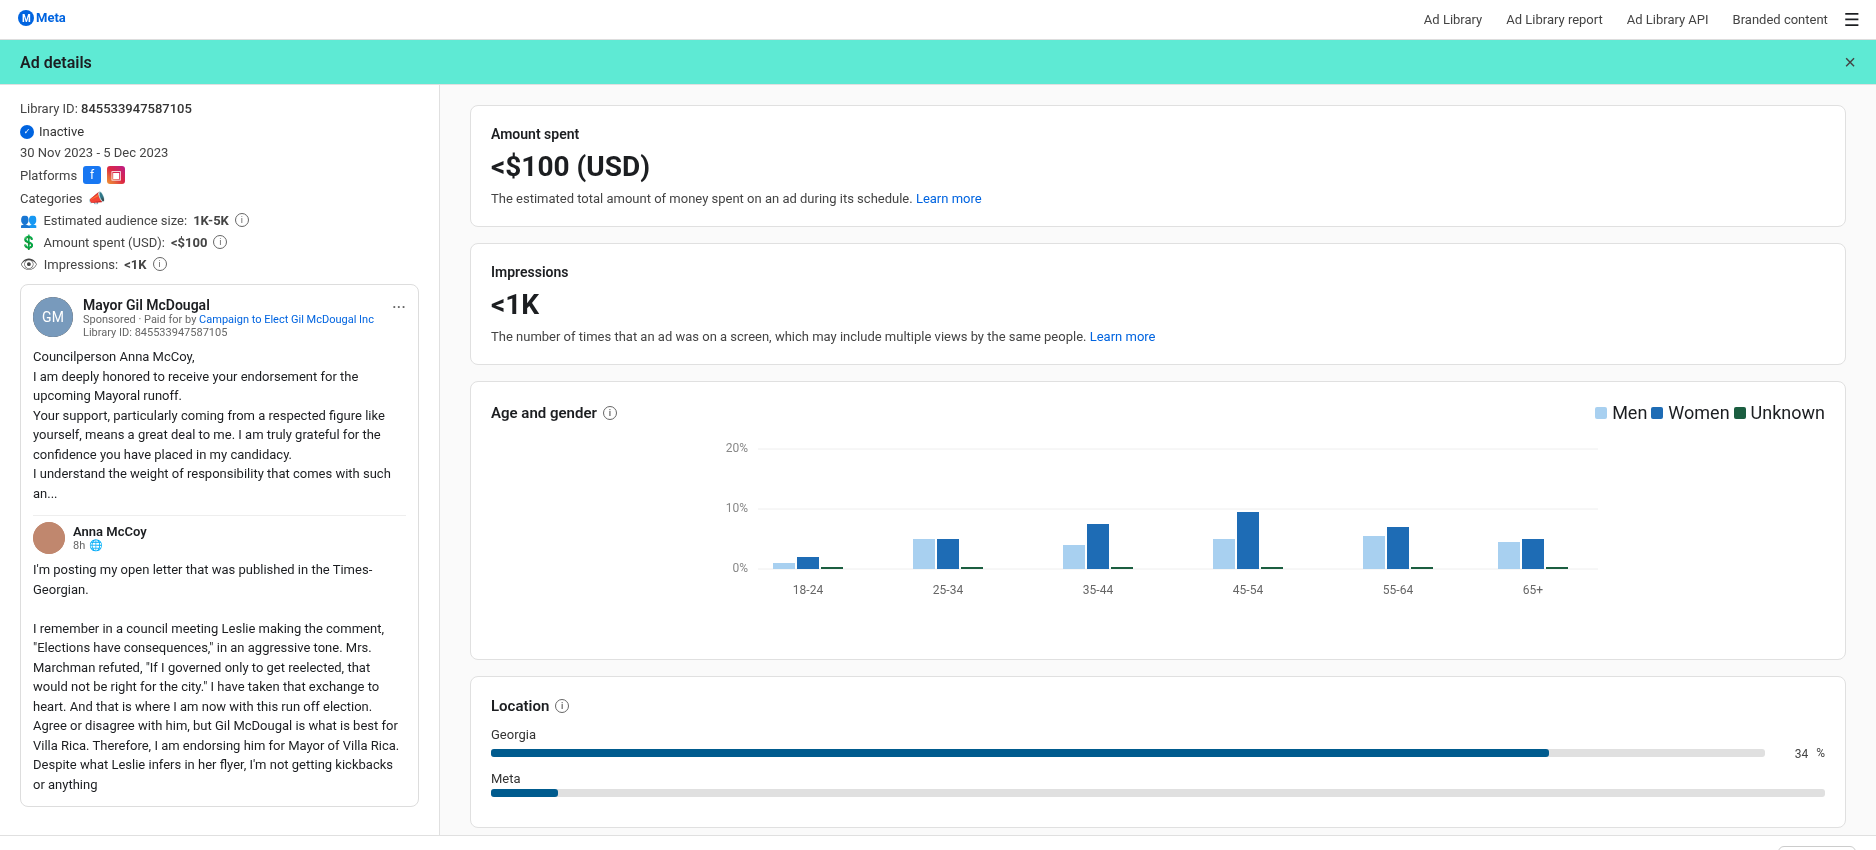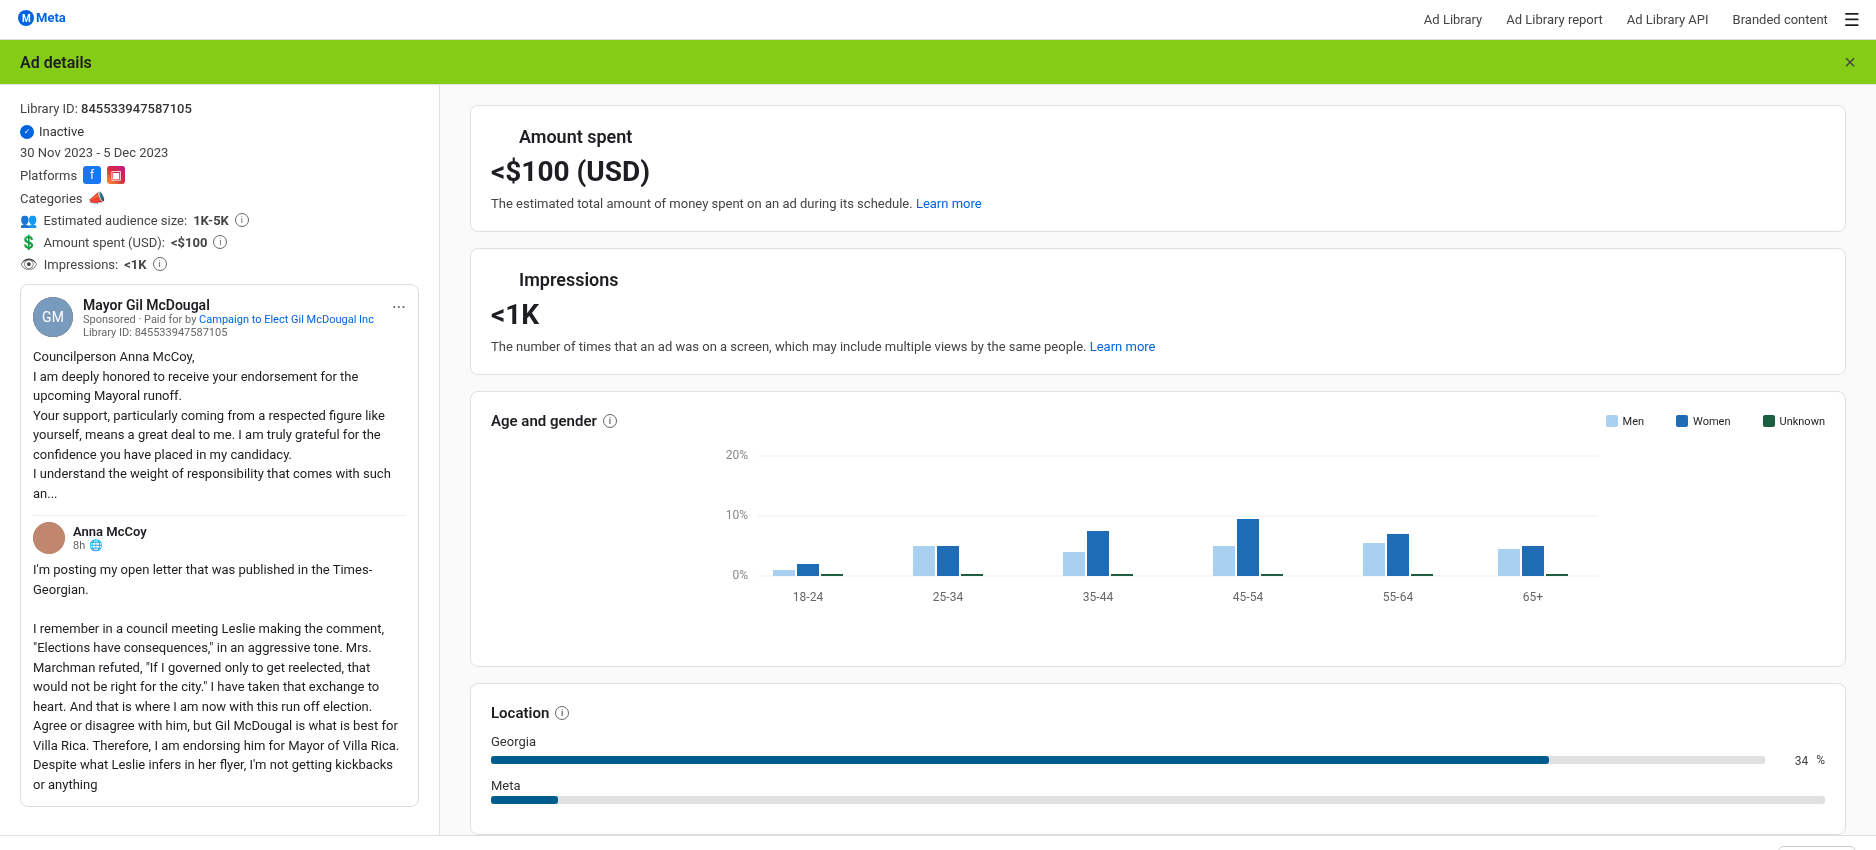--- a/index.html
+++ b/index.html
@@ -36,21 +36,21 @@
       display: flex;
       flex-direction: column;
       position: relative;
     }
     .modal-header {
       display: flex;
       align-items: center;
       justify-content: space-between;
       padding: 12px 20px;
       border-bottom: 1px solid #e0e0e0;
-      background: #84cc16;
+      background: #5eead4;
       flex-shrink: 0;
     }
     .modal-header h2 { font-size: 16px; font-weight: 600; }
     .modal-close {
       cursor: pointer;
       font-size: 20px;
       color: #444;
       background: none;
       border: none;
       line-height: 1;
@@ -119,30 +119,30 @@
       background: #fafafa;
     }
 
     .section-card {
       background: #fff;
       border: 1px solid #e0e0e0;
       border-radius: 8px;
       padding: 20px;
       margin-bottom: 16px;
     }
-    .section-title { font-size: 18px; font-weight: 600; margin-bottom: 4px; margin-left: 28px; }
+    .section-title { font-size: 14px; font-weight: 600; margin-bottom: 4px; }
     .section-value { font-size: 28px; font-weight: 700; margin: 8px 0; }
     .section-desc { font-size: 13px; color: #444; }
     .section-desc a { color: #0064e0; text-decoration: none; }
 
     
     .chart-section { background: #fff; border: 1px solid #e0e0e0; border-radius: 8px; padding: 20px; margin-bottom: 16px; }
     .chart-header { display: flex; align-items: center; justify-content: space-between; margin-bottom: 16px; }
     .chart-title { font-size: 15px; font-weight: 600; display: flex; align-items: center; gap: 6px; }
-    .chart-legend { display: flex; gap: 32px; align-items: center; font-size: 11px; }
+    .chart-legend { display: flex; gap: 4px; align-items: center; font-size: 18px; }
     .legend-item { display: flex; align-items: center; gap: 5px; }
     .legend-dot { width: 12px; height: 12px; border-radius: 2px; }
     .bar-men { background: #a8d0f0; }
     .bar-women { background: #1e6cb5; }
     .bar-unknown { background: #1b5e40; }
 
     
     .location-section { background: #fff; border: 1px solid #e0e0e0; border-radius: 8px; padding: 20px; margin-bottom: 16px; }
     .location-title { font-size: 15px; font-weight: 600; margin-bottom: 12px; display: flex; align-items: center; gap: 6px; }
     .location-row { margin-bottom: 10px; }

